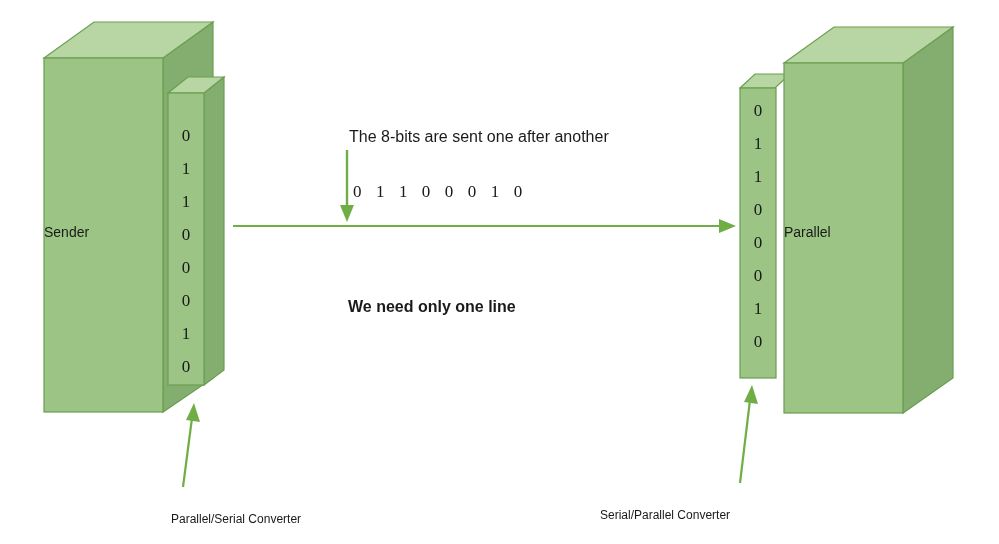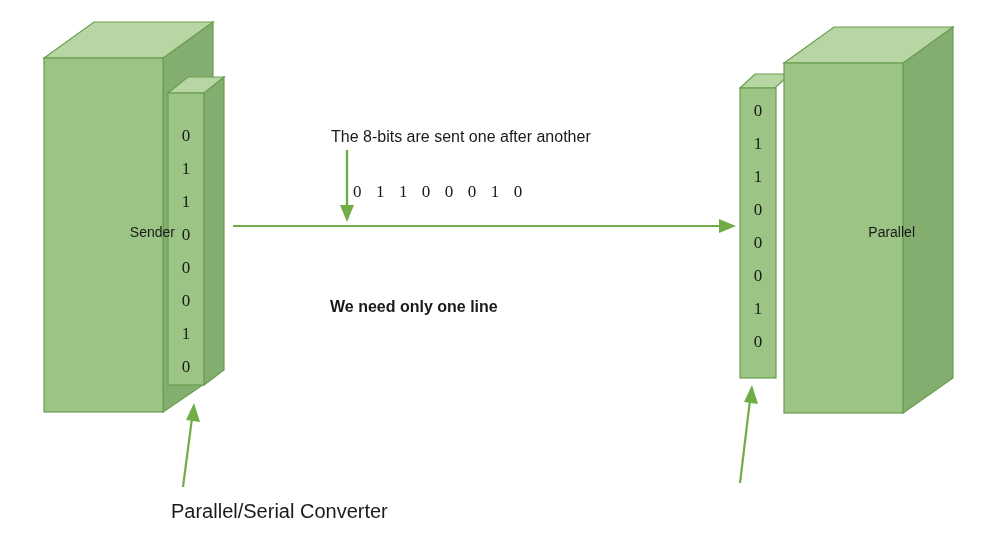--- a/index.html
+++ b/index.html
@@ -25,28 +25,29 @@
     height: 544px;
   }
   .lbl {
     position: absolute;
     color: #1a1a1a;
     white-space: nowrap;
     font-family: "Liberation Sans", sans-serif;
   }
   .box-label {
     font-size: 14px;
-    text-align: right;
-    margin-left: 12px;
+    text-align: left;
   }
   .note {
     font-size: 16px;
+    margin-left: 18px;
   }
   .converter {
-    font-size: 20px;
+    font-size: 12px;
+    margin-top: 12px;
   }
   .bitstream {
     font-family: "Liberation Serif", serif;
     font-size: 17px;
     letter-spacing: 0.30em;
   }
   .bitcol {
     position: absolute;
     display: flex;
     flex-direction: column;
@@ -140,14 +141,15 @@
   </div>
 
   <div class="lbl note" style="left:331px; top:128px;">The 8-bits are sent one after another</div>
 
   <div class="lbl bitstream" style="left:353px; top:182px;">0  1  1  0  0  0  1  0</div>
 
   <div class="lbl note" style="left:330px; top:298px;font-weight:bold;">We need only one line</div>
 
   <div class="lbl converter" style="left:171px; top:500px;">Parallel/Serial Converter</div>
 
+  <div class="lbl converter" style="left:600px; top:496px;">Serial/Parallel Converter</div>
 
 </div>
 
 </body></html>

